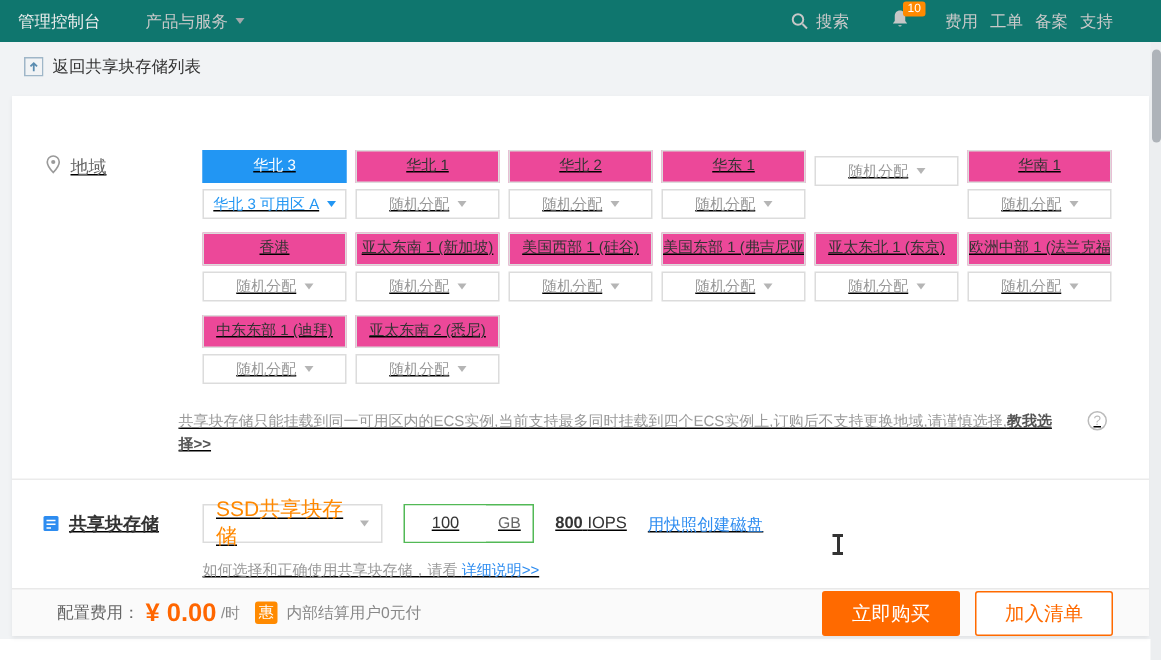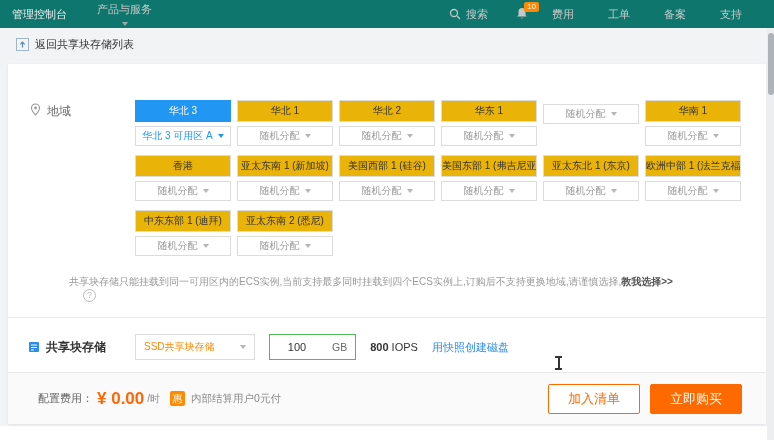--- a/index.html
+++ b/index.html
@@ -5,62 +5,62 @@
   * { box-sizing: border-box; margin: 0; padding: 0; }
   html,body { width: 774px; height: 440px; }
   body {
     position: relative; overflow: hidden; background: #fff;
     font-family: "Liberation Sans", "DejaVu Sans", sans-serif;
   }
   
   .topbar { position:relative; z-index:5; height:28px; background:#0f766e; display:flex; align-items:center; padding:0 12px; color:#c9c9c9; font-size:11px; }
   .tb-item { cursor:pointer; white-space:nowrap; }
   .tb-console { color:#eee; margin-right:30px; }
-  .tb-products { display:flex; align-items:center; gap:5px;flex-direction:column; }
+  .tb-products { display:flex; align-items:center; gap:5px; }
   .caret { width:0; height:0; border-left:3.5px solid transparent; border-right:3.5px solid transparent; border-top:4px solid #a2a7ab; }
   .flex1 { flex:1; }
   .tb-search { display:flex; align-items:center; gap:5px; }
   .bell-wrap { position:relative; margin:0 16px 0 28px; cursor:pointer; }
   .tb-badge { position:absolute; top:-5px; left:8px; background:#ff8a00; color:#fff; font-size:8px; line-height:10px; padding:0 3px; border-radius:2px; }
-  .topnav { display:flex; gap:34px; margin:0 20px 0 8px; }
+  .topnav { display:flex; gap:8px; margin:0 20px 0 8px; }
   .tb-account { color:#cfcfcf; margin-right:8px; }
   
   .page-band { position:absolute; top:28px; left:0; width:774px; height:398px; background:#f1f3f5; }
   .back-row { position:absolute; top:37px; left:16px; z-index:2; display:flex; align-items:center; gap:6px; font-size:11px; color:#333; cursor:pointer; }
   
-  .card { position:absolute; top:64px; left:8px; width:758px; height:360px; background:#fff; box-shadow:0 1px 3px rgba(0,0,0,.07); z-index:1; }
+  .card { position:absolute; top:64px; left:8px; width:758px; height:360px; background:#fff; box-shadow:0 1px 3px rgba(0,0,0,.07); z-index:1;text-decoration:underline; }
   .section { display:flex; }
   .region-section { padding-top:36px; }
   .label-col { width:127px; padding-left:22px; padding-top:3px; display:flex; align-items:flex-start; gap:6px; font-size:12px; color:#666; }
   .region-grid { width:612px; display:flex; flex-wrap:wrap; column-gap:6px; row-gap:9px; }
   .region-cell { width:96px; }
-  .region-btn { height:22px; line-height:20px; border:1px solid #dcdcdc; background:#eab308; text-align:center; font-size:10px; color:#333; cursor:pointer; white-space:nowrap; overflow:hidden; }
+  .region-btn { height:22px; line-height:20px; border:1px solid #dcdcdc; background:#ec4899; text-align:center; font-size:10px; color:#333; cursor:pointer; white-space:nowrap; overflow:hidden; }
   .selected .region-btn { background:#2296f3; border-color:#2296f3; color:#fff; }
   .region-sub { margin-top:4px; height:20px; border:1px solid #dcdcdc; display:flex; align-items:center; justify-content:center; gap:5px; font-size:10px; color:#999; cursor:pointer; white-space:nowrap; overflow:hidden; }
   .selected .region-sub { color:#2296f3; }
   .chev { flex:none; width:0; height:0; border-left:3px solid transparent; border-right:3px solid transparent; border-top:4px solid #b5b5b5; }
   .selected .chev { border-top-color:#2296f3; }
-  .note-row { margin:18px 28px 0 61px; display:flex; align-items:flex-start; justify-content:space-between; font-size:10px; color:#9a9a9a; line-height:1.5;flex-direction:column; }
+  .note-row { margin:18px 28px 0 111px; display:flex; align-items:flex-start; justify-content:space-between; font-size:10px; color:#9a9a9a; line-height:1.5; }
   .note-link { color:#555; font-weight:bold; cursor:pointer; }
   .q-icon { flex:none; width:13px; height:13px; margin-left:14px; border:1px solid #bbb; border-radius:50%; color:#bbb; font-size:9px; line-height:11px; text-align:center; cursor:pointer; }
   .divider { border-top:1px solid #ebebeb; margin-top:15px; }
   .storage-section { padding-top:16px; display:flex; align-items:center; }
   .storage-label { width:127px; padding-left:20px; display:flex; align-items:center; gap:6px; font-size:12px; font-weight:bold; color:#333; }
   .controls { display:flex; align-items:center; gap:14px; }
-  .type-select { width:120px; height:26px; border:1px solid #dcdcdc; display:flex; align-items:center; justify-content:space-between; padding:0 8px; font-size:10px; color:#ff8800; cursor:pointer; }
+  .type-select { width:120px; height:26px; border:1px solid #dcdcdc; display:flex; align-items:center; justify-content:space-between; padding:0 8px; font-size:14px; color:#ff8800; cursor:pointer; }
   .size-box { height:26px; border:1px solid #52b956; display:flex; align-items:center; background:#fff; }
   .size-input { width:54px; height:24px; border:none; outline:none; text-align:center; font-size:11px; color:#333; font-family:inherit; }
   .size-unit { padding:0 8px; font-size:10.5px; color:#666; }
   .iops { font-size:11px; color:#333; white-space:nowrap; }
   .iops .val { font-weight:bold;margin-top:37px; }
   .snap-link { font-size:11px; color:#2d8cf0; cursor:pointer; white-space:nowrap; }
   .help-row { margin:11px 0 0 127px; font-size:10px; color:#9a9a9a; }
   .help-link { color:#2d8cf0; cursor:pointer; }
   
-  .footer { position:absolute; left:0; right:0; bottom:0; height:52px; background:#fafafa; border-top:1px solid #e9e9e9; display:flex; align-items:center; padding:0 24px 0 30px;justify-content:space-between; }
+  .footer { position:absolute; left:0; right:0; bottom:0; height:32px; background:#fafafa; border-top:1px solid #e9e9e9; display:flex; align-items:center; padding:0 24px 0 30px;justify-content:space-between; }
   .fee-label { font-size:11px; color:#666; }
   .fee { color:#ff6600; font-weight:bold; font-size:17px; margin:0 3px 0 4px; }
   .fee-unit { font-size:10px; color:#888; }
   .promo-badge { width:15px; height:15px; background:#ff8a00; color:#fff; font-size:10px; line-height:15px; text-align:center; border-radius:2px; margin:0 6px 0 10px; }
   .promo-text { font-size:10.5px; color:#888; }
   .footer-buttons { margin-left:auto; display:flex; gap:10px; }
   .btn { height:30px; width:92px; font-size:13px; text-align:center; line-height:28px; border-radius:2px; cursor:pointer; }
   .btn-outline { background:#fff; border:1px solid #ff6a00; color:#ff6a00; }
   .btn-solid { background:#ff6a00; border:1px solid #ff6a00; color:#fff; }
   
@@ -263,22 +263,22 @@
     <span>如何选择和正确使用共享块存储，请看 </span><span class="help-link">详细说明&gt;&gt;</span>
   </div>
 
   <div class="footer">
     <span class="fee-label">配置费用：</span>
     <span class="fee">¥ 0.00</span>
     <span class="fee-unit">/时</span>
     <span class="promo-badge">惠</span>
     <span class="promo-text">内部结算用户0元付</span>
     <div class="footer-buttons">
+      <div class="btn btn-solid">立即购买</div>
       <div class="btn btn-outline">加入清单</div>
-      <div class="btn btn-solid">立即购买</div>
     </div>
   </div>
 </div>
 
 <div class="scrollbar">
   <div class="scroll-thumb"></div>
 </div>
 <div class="text-cursor"></div>
 
 </body></html>

